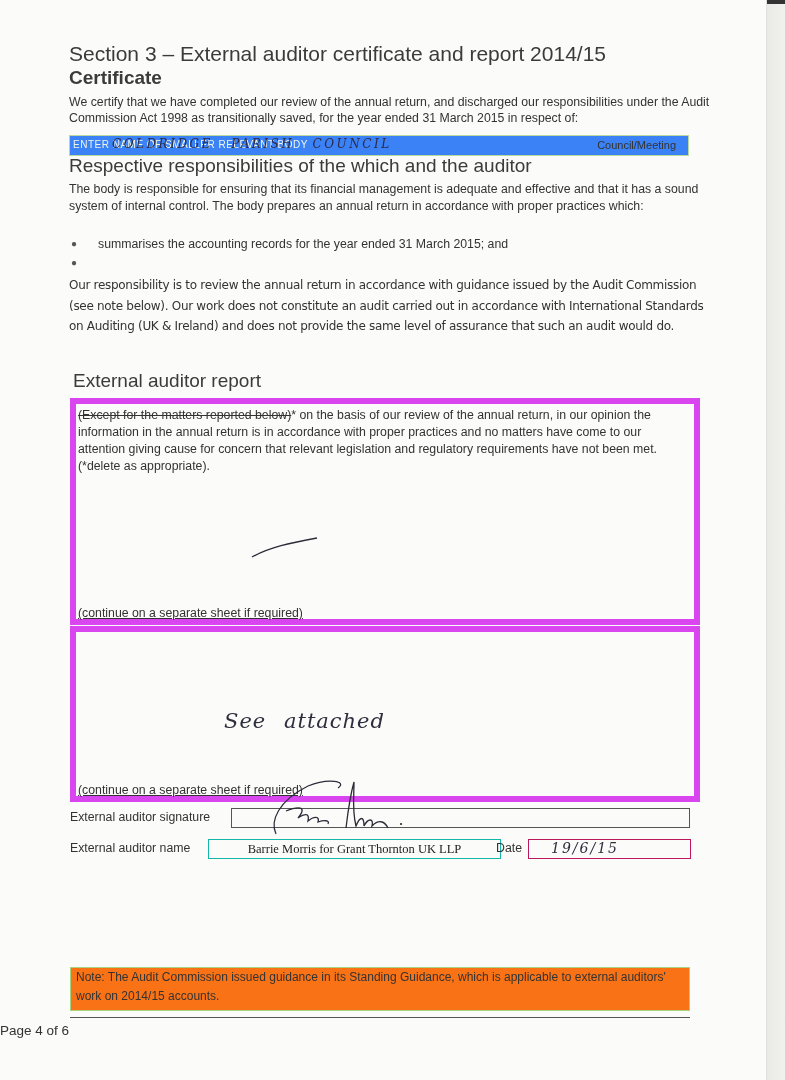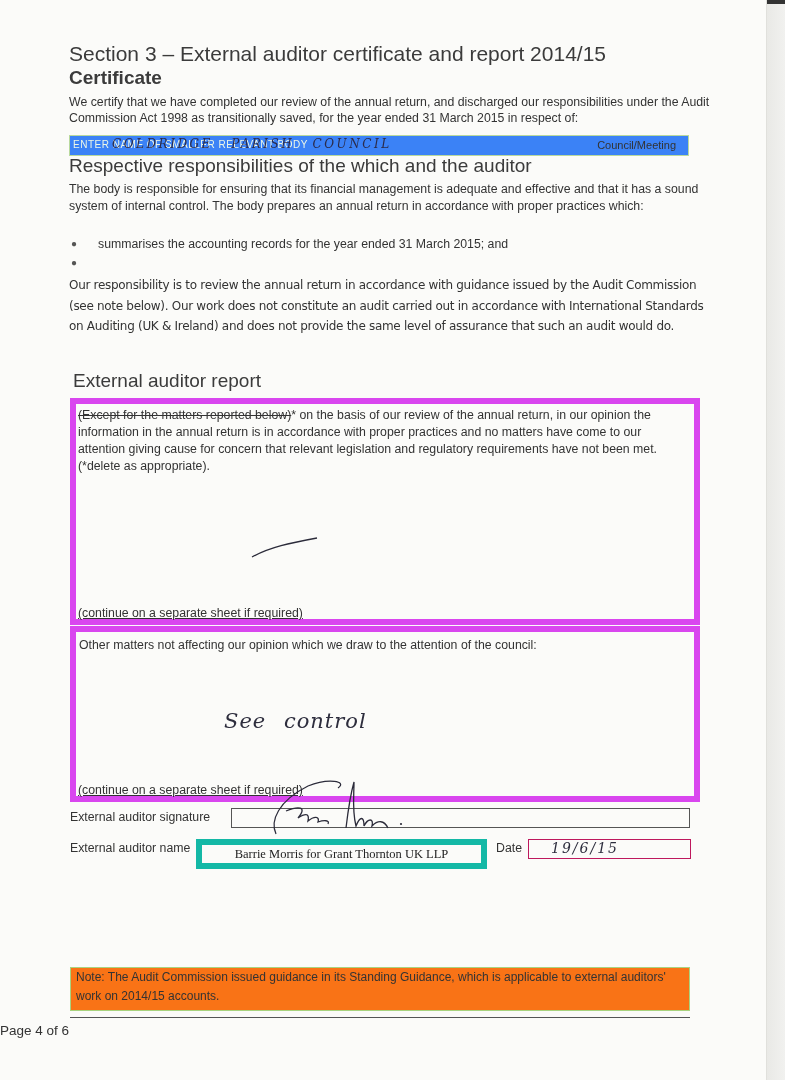--- a/index.html
+++ b/index.html
@@ -76,21 +76,21 @@
   .cont { position: absolute; left: 2px; bottom: -1px; font-size: 12.3px; color: #333; text-decoration: underline; }
   .box2 { left: 70px; top: 626px; width: 618px; height: 164px; }
   .box2 .lbl { position: absolute; left: 3px; top: 6px; font-size: 12.3px; color: #333; }
   .handwriting-see {
     position: absolute; left: 224px; top: 709px;
     font-family: "DejaVu Serif", serif; font-style: italic; font-size: 21px; color: #2d2d3d; letter-spacing: 1px; word-spacing: 10px;
   }
   .sig-label { position: absolute; left: 70px; top: 810px; font-size: 12.3px; color: #333; }
   .sig-box { position: absolute; left: 231px; top: 808px; width: 457px; height: 18px; border: 1px solid #555; }
   .name-label { position: absolute; left: 70px; top: 841px; font-size: 12.3px; color: #333; }
-  .name-box { position: absolute; left: 196px; top: 839px; width: 279px; height: 18px; border: 6px solid #14b8a6; }
+  .name-box { position: absolute; left: 208px; top: 839px; width: 279px; height: 18px; border: 1px solid #14b8a6; padding-left: 12px; }
   .name-box .val {
     position: absolute; left: 0; right: 0; top: 2px; text-align: center;
     font-family: "Liberation Serif", serif; font-size: 12.5px; color: #222;
   }
   .date-label { position: absolute; left: 496px; top: 841px; font-size: 12.3px; color: #333; }
   .date-box { position: absolute; left: 528px; top: 839px; width: 161px; height: 18px; border: 1px solid #be185d; }
   .date-box .val {
     position: absolute; left: 22px; top: 0px;
     font-family: "DejaVu Serif", serif; font-style: italic; font-size: 14px; color: #2d2d3d; letter-spacing: 2px;
   }
@@ -131,24 +131,23 @@
 
 <div class="box box1">
   <div class="opinion"><span class="strike">(Except for the matters reported below)</span><span>* on the basis of our review of the annual return, in our opinion the information in the annual return is in accordance with proper practices and no matters have come to our attention giving cause for concern that relevant legislation and regulatory requirements have not been met. (*delete as appropriate).</span></div>
   <span class="cont">(continue on a separate sheet if required)</span>
 </div>
 <svg class="ink" style="left:250px;top:535px;" width="70" height="25">
   <path d="M2 22 C 20 12, 40 8, 67 3" stroke="#2b2b3a" stroke-width="1.3" fill="none"></path>
 </svg>
 
 <div class="box box2">
-  <span class="lbl">Other matters not affecting our opinion which we draw to the attention of the council:</span>
   <span class="cont">(continue on a separate sheet if required)</span>
 </div>
-<div class="handwriting-see">See control</div>
+<div class="handwriting-see">See attached</div>
 
 <span class="sig-label">External auditor signature</span>
 <div class="sig-box"></div>
 <svg class="ink" style="left:268px;top:776px;" width="150" height="60">
   <path d="M8 58 C 2 45, 10 25, 40 10 C 60 2, 80 5, 70 12" stroke="#2b2b3a" stroke-width="1.2" fill="none"></path>
   <path d="M18 35 C 30 30, 40 30, 30 42 C 36 38, 42 36, 40 45 C 46 40, 52 40, 50 46 C 56 44, 62 44, 60 48" stroke="#2b2b3a" stroke-width="1.3" fill="none"></path>
   <path d="M78 52 C 80 35, 82 20, 86 6 C 86 20, 84 35, 88 50 C 92 40, 96 40, 96 50 C 100 42, 106 42, 104 50 C 110 44, 116 44, 120 52" stroke="#2b2b3a" stroke-width="1.3" fill="none"></path>
   <circle cx="133" cy="48" r="1.1" fill="#2b2b3a"></circle>
 </svg>
 

